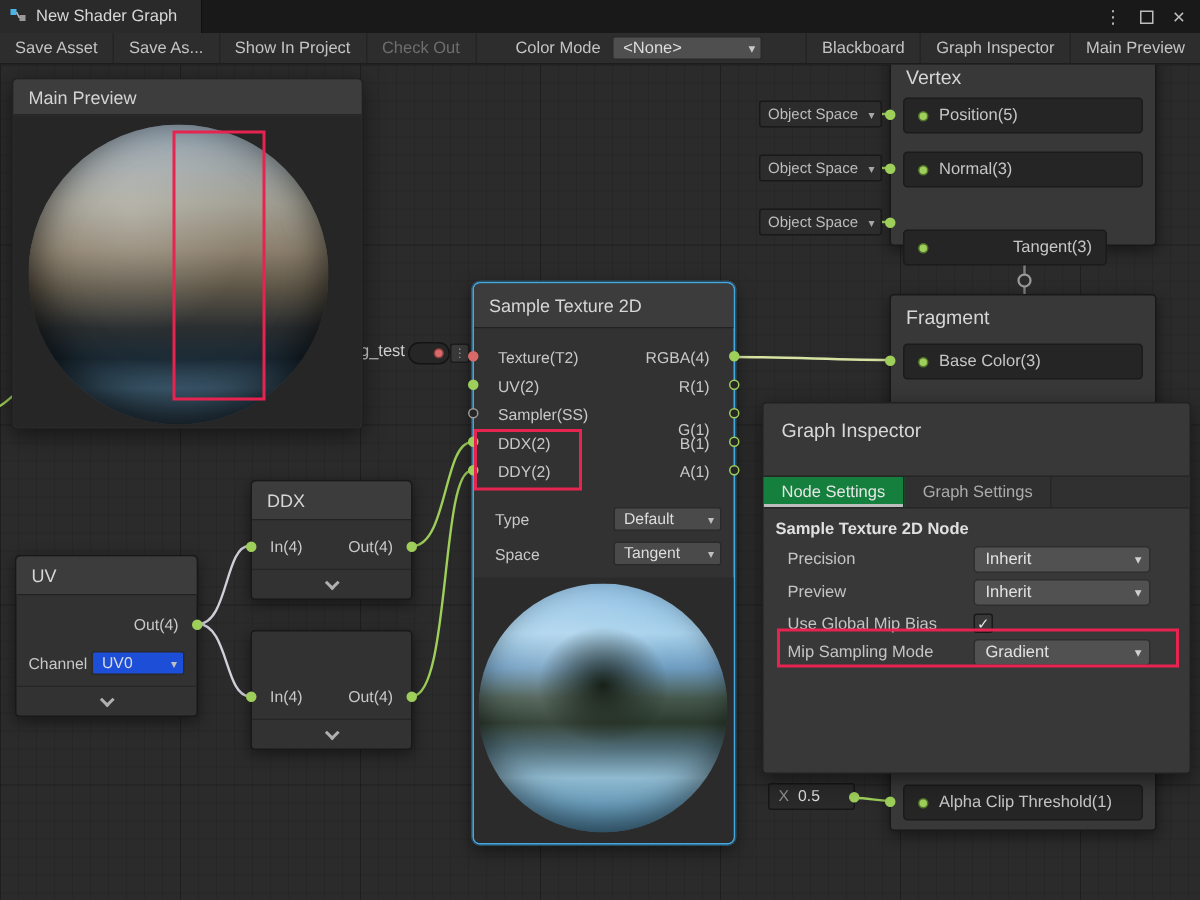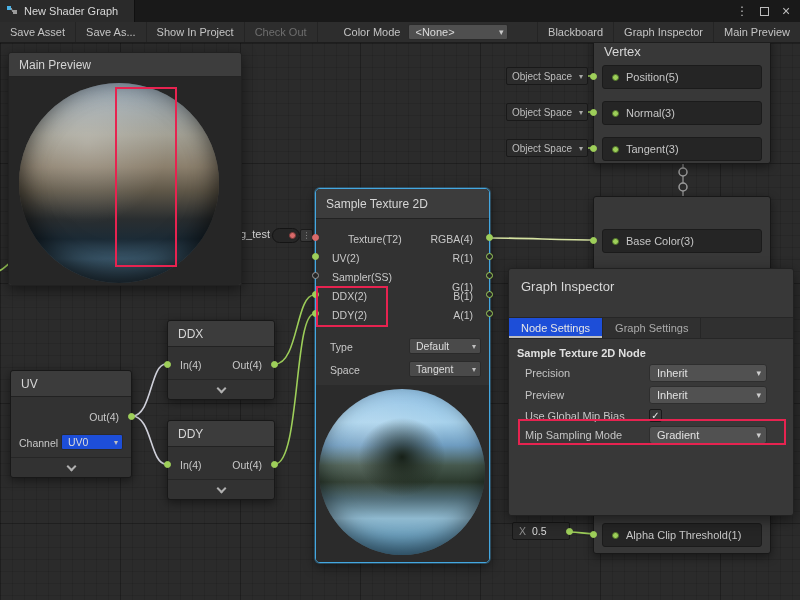--- a/index.html
+++ b/index.html
@@ -72,21 +72,21 @@
     background:
       radial-gradient(ellipse 62px 56px at 50% 41%, rgba(16,24,14,0.92), rgba(16,24,14,0) 70%),
       radial-gradient(circle at 32% 28%, rgba(255,255,255,0.18), transparent 45%),
       linear-gradient(180deg,#8fc0e4 0%, #a8d2ec 20%, #6e9cc0 34%, #46594e 46%, #2c3a2e 56%, #4e6b76 66%, #8fb9cf 78%, #6ea2c0 88%, #4b7f9e 100%);
     box-shadow: inset 0 -8px 20px rgba(0,0,0,0.45); }
 
   
   .insp-title { position:absolute; top:10px; left:12px; font-size:13px; color:#d8d8d8; }
   .tabstrip { position:absolute; top:48px; left:0; right:0; height:22px; background:#303030; border-top:1px solid #262626; border-bottom:1px solid #262626; display:flex; }
   .itab { padding:0 12px; display:flex; align-items:center; color:#ababab; border-right:1px solid #262626; }
-  .itab.active { background:#1d4ed8; color:#e6e6e6; box-shadow: inset 0 -2px 0 #bdbdbd; }
+  .itab.active { background:#15803d; color:#e6e6e6; box-shadow: inset 0 -2px 0 #bdbdbd; }
   .irow-label { position:absolute; left:16px; font-size:11px; color:#c4c4c4; }
   .ibold { position:absolute; left:8px; font-size:11px; font-weight:bold; color:#e0e0e0; }
   .idrop { position:absolute; left:140px; width:118px; height:18px; background:#515151; border:1px solid #2e2e2e; border-radius:3px; display:flex; align-items:center; padding:0 7px; color:#e2e2e2; font-size:11px; }
   .idrop::after { content:"▾"; position:absolute; right:5px; font-size:9px; color:#cfcfcf; }
   .checkbox { position:absolute; left:140px; width:13px; height:13px; background:#383838; border:1px solid #191919; border-radius:2px; display:flex; align-items:center; justify-content:center; font-size:10px; color:#e6e6e6; }
 
   .hl { position:absolute; border:2px solid #e72350; z-index:9; pointer-events:none; }
 
   .stub-pill { position:absolute; height:15px; background:#262626; border:1px solid #141414; border-radius:8px; display:flex; align-items:center; justify-content:flex-end; padding:0 3px; }
   .stub-pill .pdot { width:7px; height:7px; border-radius:50%; background:#d96a6a; border:1px solid #7e3a3a; }
@@ -151,20 +151,21 @@
     <path class="wgreen" d="M570,532 C580,532 584,534 597,534"></path>
     <path class="wgreen" d="M588,76 L594,76"></path>
     <path class="wgreen" d="M588,112 L594,112"></path>
     <path class="wgreen" d="M588,148 L594,148"></path>
     <line class="wlink" x1="683" y1="163" x2="683" y2="196"></line>
     <circle class="linkdot" cx="683" cy="172" r="4"></circle>
     <circle class="linkdot" cx="683" cy="187" r="4"></circle>
   </svg>
 
   <div class="node" style="left:593px; top:196px; width:178px; height:358px; z-index:2; background:#383838;">
+    <div class="node-header ctx-header">Fragment</div>
     <div class="pill" style="left:8px; top:32px; width:160px;">
       <span class="dot"></span>
       <span>Base Color(3)</span>
     </div>
     <div class="pill" style="left:8px; top:326px; width:160px;">
       <span class="dot"></span>
       <span>Alpha Clip Threshold(1)</span>
     </div>
     <span class="port filled" style="left:-4px; top:40px;"></span>
     <span class="port filled" style="left:-4px; top:334px;"></span>
@@ -173,21 +174,21 @@
   <div class="node" style="left:593px; top:36px; width:178px; height:128px; z-index:3; background:#383838;">
     <div class="node-header ctx-header">Vertex</div>
     <div class="pill" style="left:8px; top:28px; width:160px;">
       <span class="dot"></span>
       <span>Position(5)</span>
     </div>
     <div class="pill" style="left:8px; top:64px; width:160px;">
       <span class="dot"></span>
       <span>Normal(3)</span>
     </div>
-    <div class="pill" style="left:8px; top:100px; width:160px;">
+    <div class="pill" style="left:8px; top:116px; width:136px;justify-content:space-between;">
       <span class="dot"></span>
       <span>Tangent(3)</span>
     </div>
     <span class="port filled" style="left:-4px; top:36px;"></span>
     <span class="port filled" style="left:-4px; top:72px;"></span>
     <span class="port filled" style="left:-4px; top:108px;"></span>
   </div>
 
   <div class="ospace" style="left:506px; top:67px; z-index:3;">
       <span>Object Space</span>
@@ -201,21 +202,21 @@
 
   <span class="gtext" style="left:240px; top:228px; z-index:3;">g_test</span>
   <div class="stub-pill" style="left:272px; top:228px; width:28px; z-index:3;">
     <span class="pdot"></span>
   </div>
   <div class="handle-box" style="left:300px; top:229px; z-index:3;">⋮</div>
 
   <div class="node" style="left:315px; top:188px; width:175px; height:375px; z-index:3; border:1px solid #44a7e0; border-radius:5px; box-shadow:0 0 0 1px rgba(68,167,224,0.35), 0 4px 12px rgba(0,0,0,0.5);">
     <div class="node-header" style="height:30px; border-radius:4px 4px 0 0;">Sample Texture 2D</div>
 
-    <div class="srow" style="left:32px; top:40px;">
+    <div class="srow" style="left:16px; top:40px;">
         <span>Texture(T2)</span>
       </div>
     <div class="srow" style="left:16px; top:59px;">
         <span>UV(2)</span>
       </div>
     <div class="srow" style="left:16px; top:78px;">
         <span>Sampler(SS)</span>
       </div>
     <div class="srow" style="left:16px; top:97px;">
         <span>DDX(2)</span>
@@ -270,21 +271,20 @@
     <span class="nlabel" style="left:12px; top:38px;">In(4)</span>
     <span class="nlabel" style="right:12px; top:38px;">Out(4)</span>
     <span class="port filled" style="left:-4px; top:40px;"></span>
     <span class="port filled" style="right:-4px; top:40px;"></span>
     <div class="chevbar">
         <span class="chev"></span>
       </div>
   </div>
 
   <div class="node" style="left:167px; top:420px; width:108px; height:80px; z-index:3;">
-    <div class="node-header">DDY</div>
     <span class="nlabel" style="left:12px; top:38px;">In(4)</span>
     <span class="nlabel" style="right:12px; top:38px;">Out(4)</span>
     <span class="port filled" style="left:-4px; top:40px;"></span>
     <span class="port filled" style="right:-4px; top:40px;"></span>
     <div class="chevbar">
         <span class="chev"></span>
       </div>
   </div>
 
   <div class="node" style="left:10px; top:370px; width:122px; height:108px; z-index:3;">

